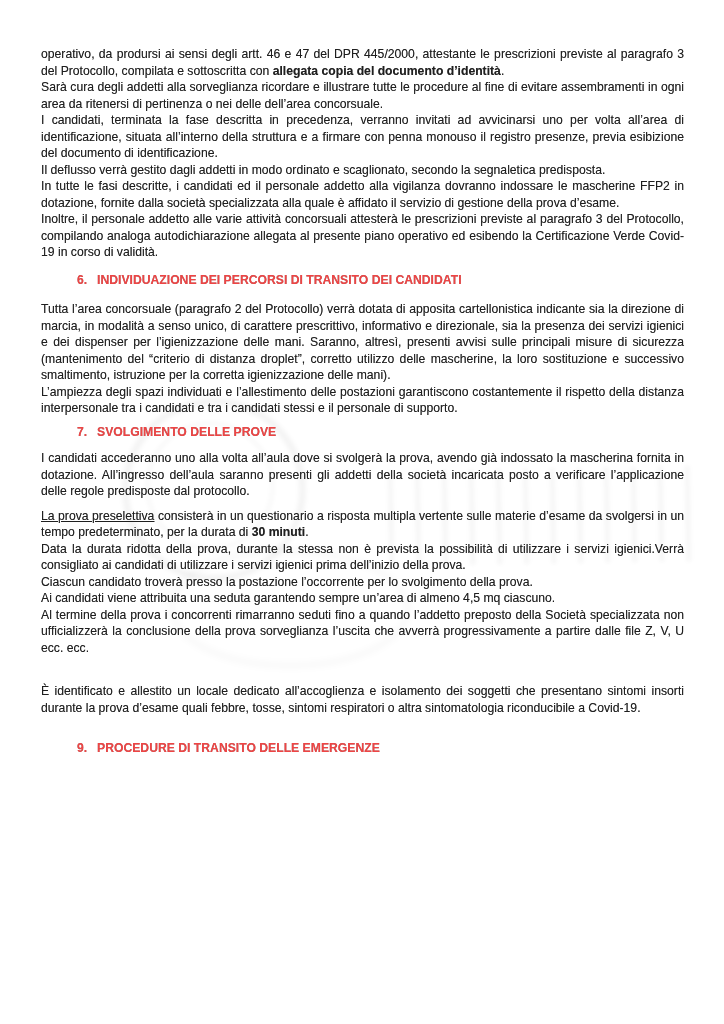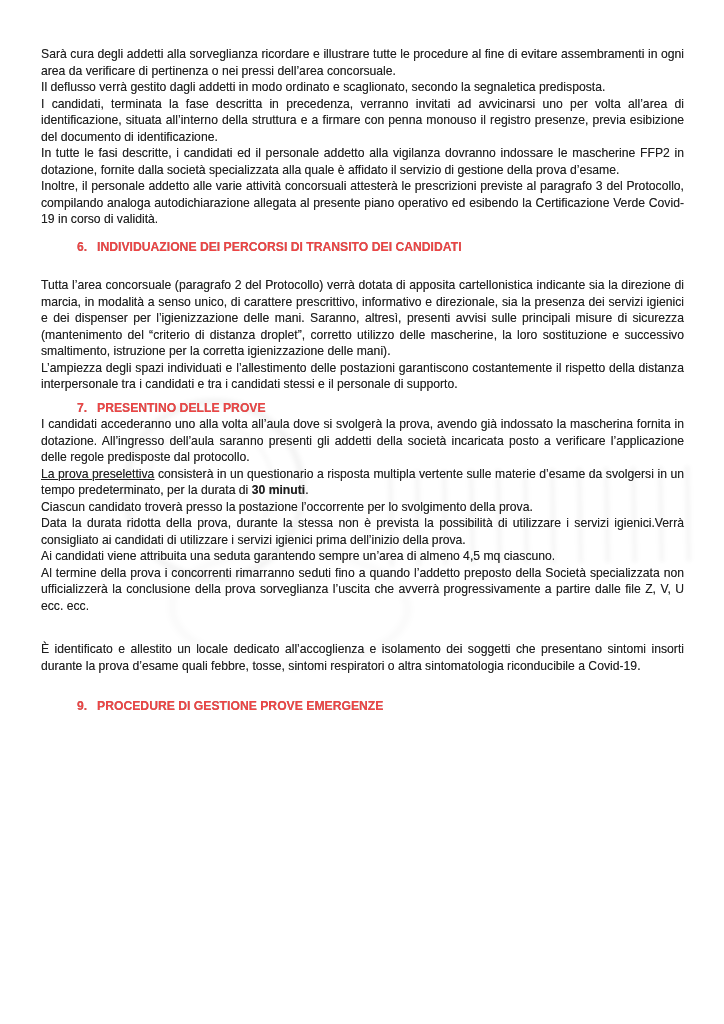--- a/index.html
+++ b/index.html
@@ -82,70 +82,71 @@
     width: 20px;
     text-indent: 0;
   }
 
   b { font-weight: bold; }
   .u { text-decoration: underline; }
 
   
   .m-intro { margin-top: 46px; }
   .m-h6   { margin-top: 11px; }
-  .m-s6p1 { margin-top: 22px; }
+  .m-s6p1 { margin-top: 13px; }
   .m-h7   { margin-top: 7px; }
-  .m-s7p1 { }
-  .m-s7p2 { margin-top: 0; }
+  .m-s7p1 { margin-top: 10px; }
+  .m-s7p2 { margin-top: 8px; }
   .m-seats{ margin-top: 0; }
   .m-h8   { margin-top: 42px; }
   .m-s8p1 { margin-top: 27px; }
   .m-h9   { margin-top: 24px; }
   .m-s9p1 { margin-top: 14px; }
 </style>
 </head>
 <body>
 
 <div class="page">
 
   <div class="wm wm-stamp"></div>
   <div class="wm wm-stamp-inner"></div>
   <div class="wm wm-text"></div>
   <div class="wm wm-blob"></div>
 
   <div class="doc">
 
     <div class="para m-intro">
-      <span class="sent">Sarà cura degli addetti alla sorveglianza ricordare e illustrare tutte le procedure al fine di evitare assembramenti in ogni area da verificare di pertinenza o nei pressi dell’area concorsuale.</span>
+      <span class="sent"><span>operativo, da prodursi ai sensi degli artt. 46 e 47 del DPR 445/2000, attestante le prescrizioni previste al paragrafo 3 del Protocollo, compilata e sottoscritta con </span><b>allegata copia del documento d’identità</b><span>.</span></span>
+      <span class="sent">Sarà cura degli addetti alla sorveglianza ricordare e illustrare tutte le procedure al fine di evitare assembramenti in ogni area da ritenersi di pertinenza o nei delle dell’area concorsuale.</span>
+      <span class="sent">I candidati, terminata la fase descritta in precedenza, verranno invitati ad avvicinarsi uno per volta all’area di identificazione, situata all’interno della struttura e a firmare con penna monouso il registro presenze, previa esibizione del documento di identificazione.</span>
       <span class="sent">Il deflusso verrà gestito dagli addetti in modo ordinato e scaglionato, secondo la segnaletica predisposta.</span>
-      <span class="sent">I candidati, terminata la fase descritta in precedenza, verranno invitati ad avvicinarsi uno per volta all’area di identificazione, situata all’interno della struttura e a firmare con penna monouso il registro presenze, previa esibizione del documento di identificazione.</span>
       <span class="sent">In tutte le fasi descritte, i candidati ed il personale addetto alla vigilanza dovranno indossare le mascherine FFP2 in dotazione, fornite dalla società specializzata alla quale è affidato il servizio di gestione della prova d’esame.</span>
       <span class="sent">Inoltre, il personale addetto alle varie attività concorsuali attesterà le prescrizioni previste al paragrafo 3 del Protocollo, compilando analoga autodichiarazione allegata al presente piano operativo ed esibendo la Certificazione Verde Covid-19 in corso di validità.</span>
     </div>
 
     <div class="heading m-h6"><span class="h-num">6.</span><span>INDIVIDUAZIONE DEI PERCORSI DI TRANSITO DEI CANDIDATI</span></div>
     <div class="para m-s6p1">
       <span class="sent">Tutta l’area concorsuale (paragrafo 2 del Protocollo) verrà dotata di apposita cartellonistica indicante sia la direzione di marcia, in modalità a senso unico, di carattere prescrittivo, informativo e direzionale, sia la presenza dei servizi igienici e dei dispenser per l’igienizzazione delle mani. Saranno, altresì, presenti avvisi sulle principali misure di sicurezza (mantenimento del “criterio di distanza droplet”, corretto utilizzo delle mascherine, la loro sostituzione e successivo smaltimento, istruzione per la corretta igienizzazione delle mani).</span>
       <span class="sent">L’ampiezza degli spazi individuati e l’allestimento delle postazioni garantiscono costantemente il rispetto della distanza interpersonale tra i candidati e tra i candidati stessi e il personale di supporto.</span>
     </div>
 
-    <div class="heading m-h7"><span class="h-num">7.</span><span>PRESENTINO DELLE PROVE</span></div>
+    <div class="heading m-h7"><span class="h-num">7.</span><span>SVOLGIMENTO DELLE PROVE</span></div>
     <div class="para m-s7p1">
       <span class="sent">I candidati accederanno uno alla volta all’aula dove si svolgerà la prova, avendo già indossato la mascherina fornita in dotazione. All’ingresso dell’aula saranno presenti gli addetti della società incaricata posto a verificare l’applicazione delle regole predisposte dal protocollo.</span>
     </div>
     <div class="para m-s7p2">
       <span class="sent"><span class="u">La prova preselettiva</span><span> consisterà in un questionario a risposta multipla vertente sulle materie d’esame da svolgersi in un tempo predeterminato, per la durata di </span><b>30 minuti</b><span>.</span></span>
+      <span class="sent">Data la durata ridotta della prova, durante la stessa non è prevista la possibilità di utilizzare i servizi igienici.Verrà consigliato ai candidati di utilizzare i servizi igienici prima dell’inizio della prova.</span>
       <span class="sent">Ciascun candidato troverà presso la postazione l’occorrente per lo svolgimento della prova.</span>
-      <span class="sent">Data la durata ridotta della prova, durante la stessa non è prevista la possibilità di utilizzare i servizi igienici.Verrà consigliato ai candidati di utilizzare i servizi igienici prima dell’inizio della prova.</span>
     </div>
     <div class="para m-seats">
       <span class="sent">Ai candidati viene attribuita una seduta garantendo sempre un’area di almeno 4,5 mq ciascuno.</span>
       <span class="sent">Al termine della prova i concorrenti rimarranno seduti fino a quando l’addetto preposto della Società specializzata non ufficializzerà la conclusione della prova sorveglianza l’uscita che avverrà progressivamente a partire dalle file Z, V, U ecc. ecc.</span>
     </div>
 
     <div class="para m-s8p1">
       <span class="sent">È identificato e allestito un locale dedicato all’accoglienza e isolamento dei soggetti che presentano sintomi insorti durante la prova d’esame quali febbre, tosse, sintomi respiratori o altra sintomatologia riconducibile a Covid-19.</span>
     </div>
 
-    <div class="heading m-h9"><span class="h-num">9.</span><span>PROCEDURE DI GESTIONE PROVE EMERGENZE</span></div>
+    <div class="heading m-h9"><span class="h-num">9.</span><span>PROCEDURE DI TRANSITO DELLE EMERGENZE</span></div>
 
   </div>
 </div>
 
 </body></html>

